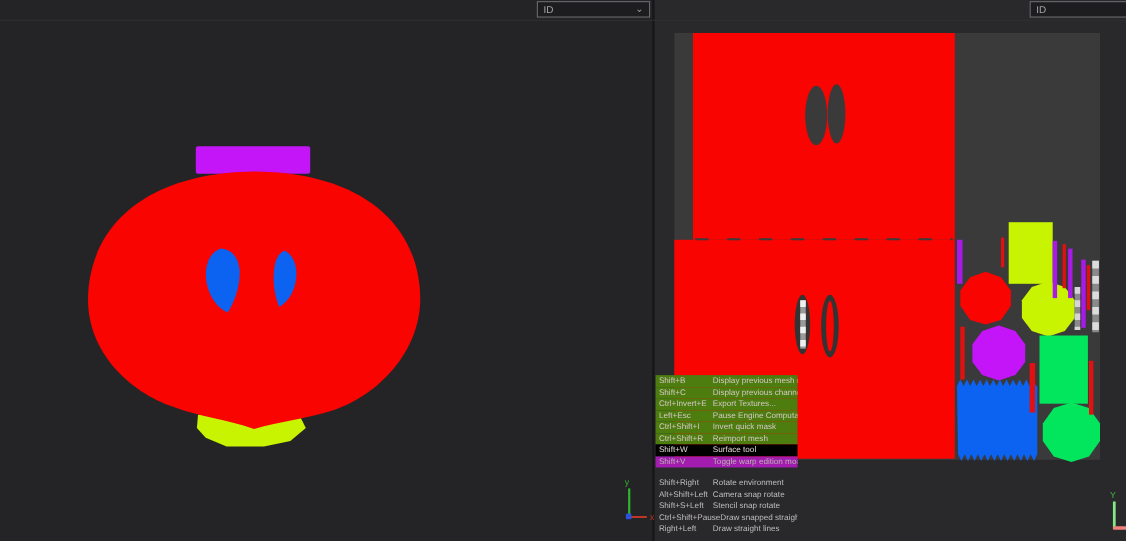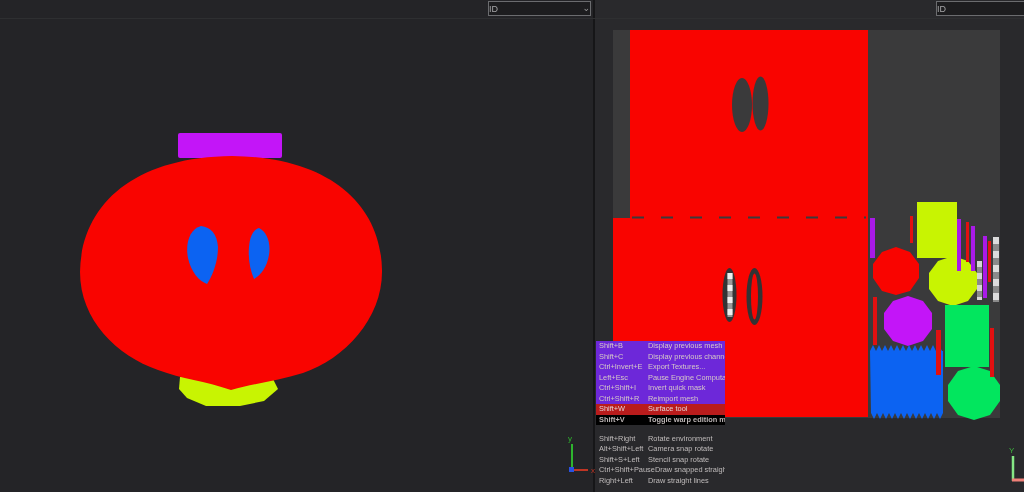--- a/index.html
+++ b/index.html
@@ -7,38 +7,38 @@
        font-family:"Liberation Sans",sans-serif;background:#242427;}
   
   .vp{position:absolute;top:0;height:492px;}
   #vp3d{left:0;width:593px;background:#242427;}
   #vp2d{left:595px;width:429px;background:#29292c;}
   #divider{position:absolute;left:593px;top:0;width:2px;height:492px;background:#161618;}
   #topbar{position:absolute;left:0;top:0;width:1024px;height:18px;border-bottom:1px solid #2e2f31;}
   
   .dd{position:absolute;top:1px;height:15px;width:103px;background:#1d1d1f;
       border:1px solid #6b6c6f;box-sizing:border-box;color:#a6a6a8;font-size:9px;
-      display:flex;align-items:center;padding:0 0;z-index:5;}
+      display:flex;align-items:center;padding:0 5px;z-index:5;}
   .dd .val{flex:1;}
   .dd .chev{color:#9a9a9c;font-size:9px;line-height:9px;}
   #dd-left{left:488px;}
   #dd-right{left:936px;width:104px;}
   
   #scene{position:absolute;left:0;top:0;z-index:2;}
   
   .sc-section{position:absolute;width:129px;z-index:6;}
   #sc1{left:596px;top:341px;}
   #sc2{left:596px;top:434px;}
   .sc-row{display:flex;height:10.5px;line-height:10.6px;font-size:7.4px;white-space:nowrap;}
   .sc-row .k{flex:0 0 49px;padding-left:3px;}
   .sc-row .a{flex:1;overflow:hidden;}
-  .row-red{background:#6d28d9;color:#d6c8c8;}
-  .row-red-hi{background:#b91c1c;color:#e2d4d4;}
-  .row-dark{background:#000000;color:#bab3b3;font-weight:bold;}
-  .row-plain{background:transparent;color:#c0bcbc;align-items:flex-end;}
+  .row-red{background:#4d7c0f;color:#d6c8c8;}
+  .row-red-hi{background:#000000;color:#e2d4d4;}
+  .row-dark{background:#a21caf;color:#bab3b3;}
+  .row-plain{background:transparent;color:#c0bcbc;}
   text{font-family:"Liberation Sans",sans-serif;}
 </style>
 </head>
 <body>
 
 <div id="app">
 
   <div id="vp3d" class="vp"></div>
   <div id="vp2d" class="vp"></div>
   <div id="divider"></div>

